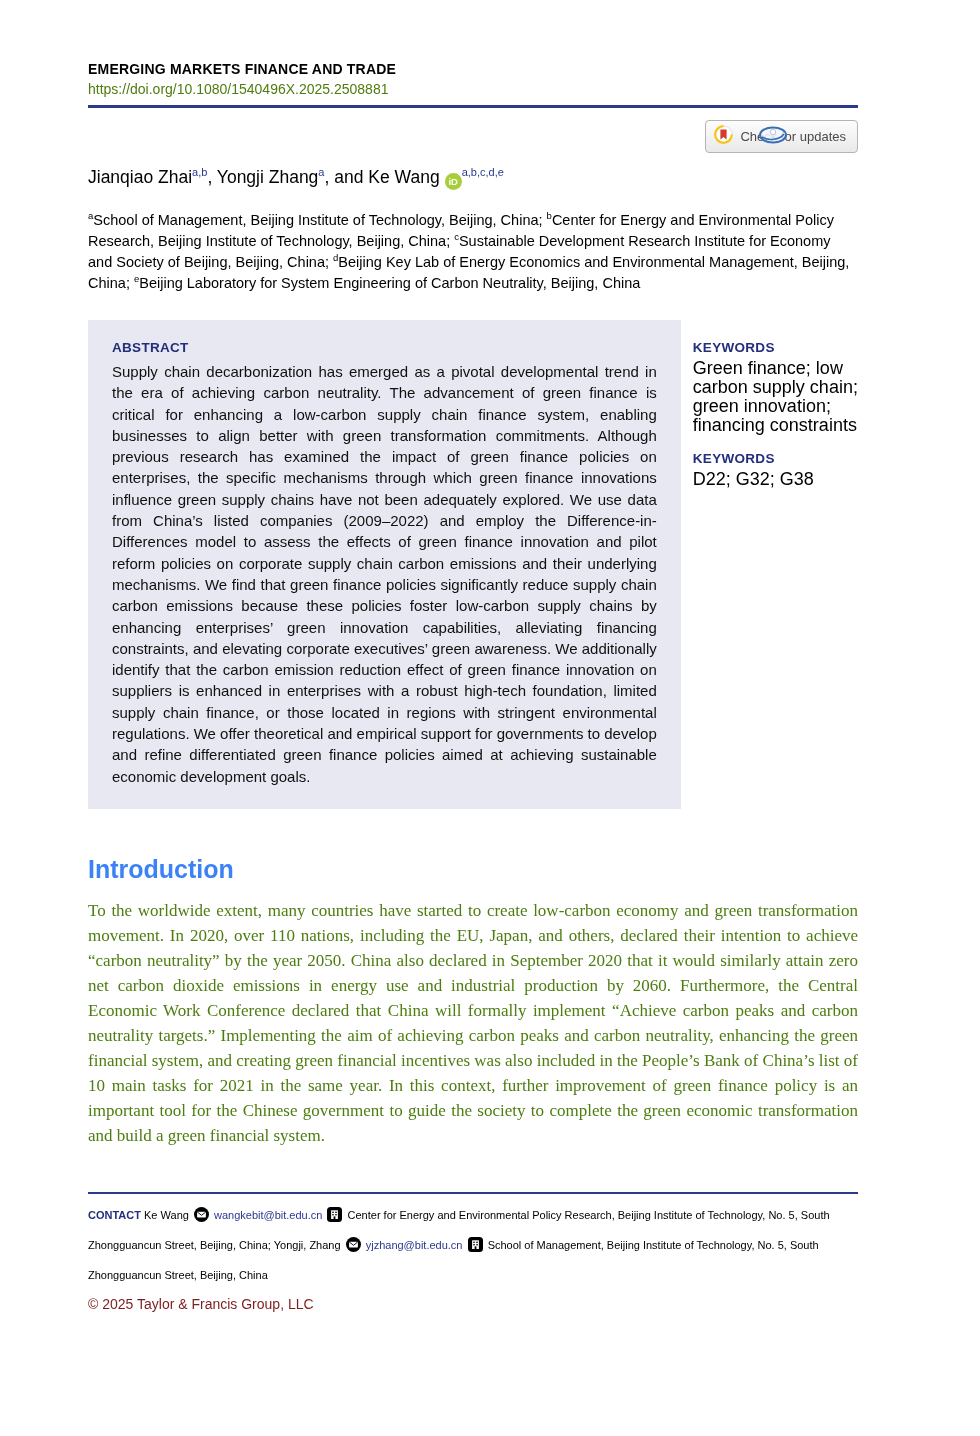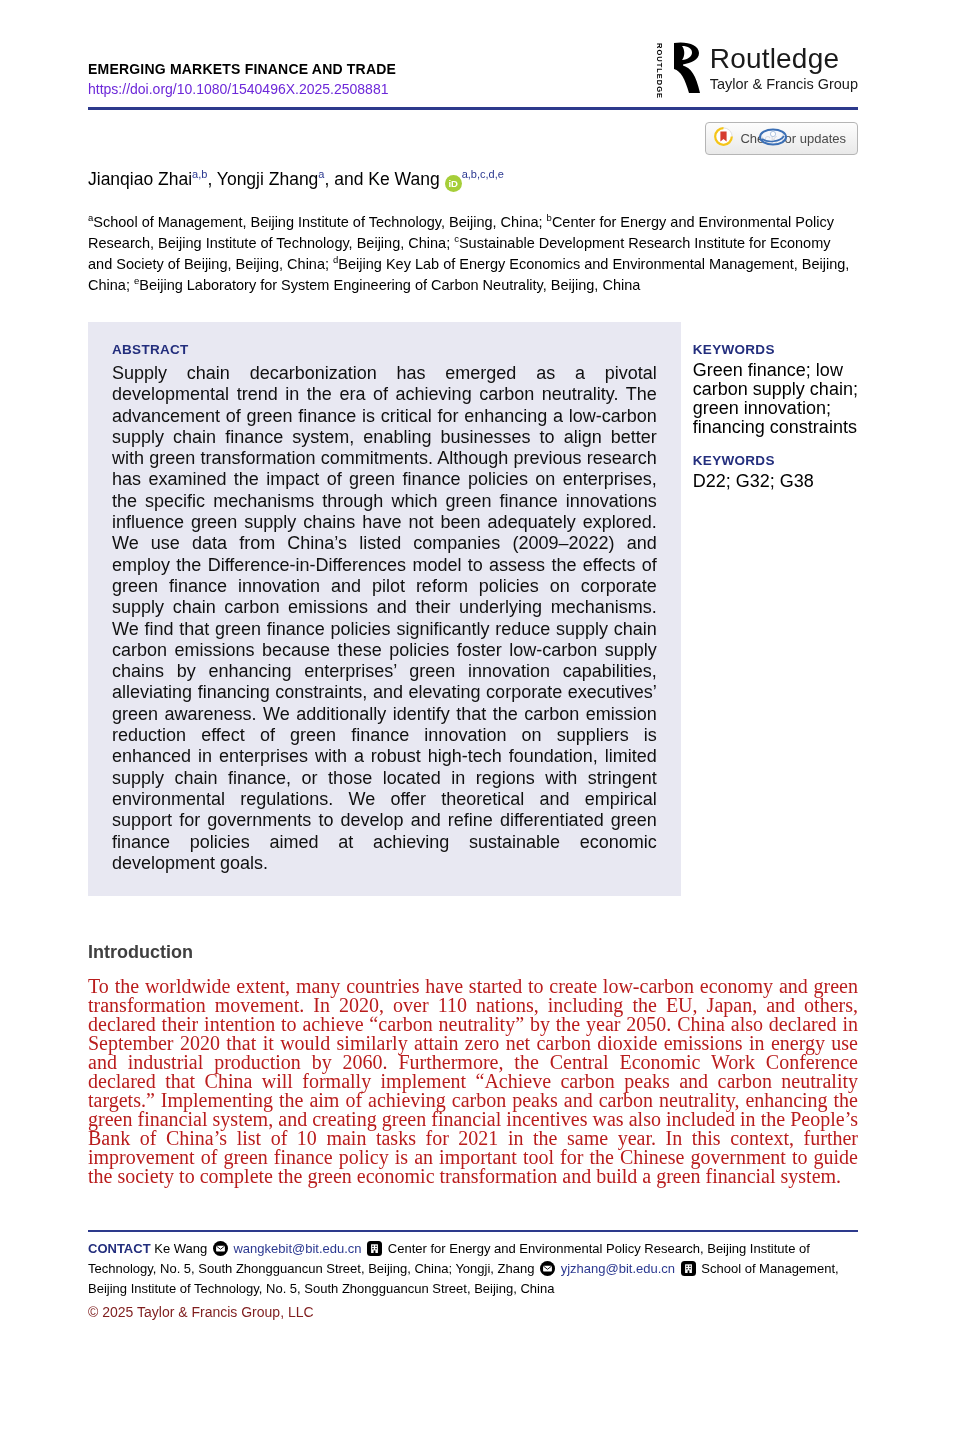--- a/index.html
+++ b/index.html
@@ -5,21 +5,21 @@
   * { margin:0; padding:0; box-sizing:border-box; }
   html,body { background:#ffffff; }
   body { font-family:"Liberation Sans", sans-serif; color:#111; }
   .page { position:relative; width:880px; height:1436px; margin:11px auto; background:#fff; overflow:hidden; }
   .content { padding:0 72px 0 38px; }
 
   
   .header-row { display:flex; justify-content:space-between; align-items:flex-start; padding-top:30px; }
   .journal-block { padding-top:20px; }
   .journal-name { font-size:14px; font-weight:700; letter-spacing:.2px; color:#000; }
-  .journal-doi { font-size:14px; margin-top:4px; color:#6d28d9; }
+  .journal-doi { font-size:14px; margin-top:4px; color:#4d7c0f; }
   .logo { display:flex; align-items:flex-start; gap:8px; }
   .logo-vertical { writing-mode:vertical-rl; text-orientation:sideways; font-size:7.5px; font-weight:700; letter-spacing:1px; color:#000; height:52px; margin-top:2px; }
   .logo-mark { display:block; }
   .logo-text { padding-top:2px; }
   .logo-brand { font-size:28px; color:#1a1a1a; letter-spacing:.2px; }
   .logo-group { font-size:14.5px; color:#1a1a1a; margin-top:1px; }
   .header-rule { height:3px; background:#2d3a8c; margin-top:8px; }
 
   
   .badge-row { display:flex; justify-content:flex-end; margin-top:12px; }
@@ -34,58 +34,47 @@
   .author-sup { font-size:11px; color:#2b3890; vertical-align:super; line-height:0; }
   .orcid { display:inline-block; width:17px; height:17px; border-radius:50%; background:#a6ce39; color:#fff;
       font-size:9.5px; font-weight:700; text-align:center; line-height:17px; vertical-align:-2px; margin-left:5px; }
   .affiliations { margin-top:20px; font-size:14.5px; line-height:21px; color:#000; }
   .affil-sup { font-size:9.5px; vertical-align:super; line-height:0; }
 
   
   .abstract-section { display:flex; margin-top:26px; gap:12px; }
   .abstract-box { width:668px; background:#e8e8f2; padding:20px 24px 22px 24px; }
   .label-navy { font-size:13.5px; font-weight:700; color:#232e7d; letter-spacing:.3px; }
-  .abstract-text { margin-top:6px; font-size:18px; line-height:21.3px; text-align:justify; color:#101010; }
+  .abstract-text { margin-top:6px; font-size:15px; line-height:21.3px; text-align:justify; color:#101010; }
   .keywords-col { width:188px; padding-top:20px; }
   .keywords-text { margin-top:4px; font-size:18px; line-height:19px; color:#000; }
   .jel-block { margin-top:16px; }
 
   
-  .intro-heading { margin-top:46px; font-size:18px; font-weight:700; color:#404040; }
-  .intro-text { margin-top:14px; font-family:"Liberation Serif", serif; font-size:20px; line-height:19px; text-align:justify; color:#b91c1c; }
+  .intro-heading { margin-top:46px; font-size:25px; font-weight:700; color:#3b82f6; }
+  .intro-text { margin-top:14px; font-family:"Liberation Serif", serif; font-size:17px; line-height:25px; text-align:justify; color:#4d7c0f; }
 
   
   .footer-rule { height:2px; background:#2d3a8c; margin-top:44px; }
-  .contact-line { margin-top:8px; font-size:13px; line-height:17px; color:#000; }
+  .contact-line { margin-top:8px; font-size:11px; line-height:27px; color:#000; }
   .contact-label { font-weight:700; color:#232e7d; }
   .contact-email { color:#2b3890; text-decoration:none; }
   .inline-icon { display:inline-block; vertical-align:-3px; margin:0 2px; }
   .copyright { margin-top:7px; font-size:14px; color:#7f1d1d; }
 </style>
 </head>
 <body>
 
 <div class="page">
   <div class="content">
 
     <div class="header-row">
       <div class="journal-block">
         <div class="journal-name">EMERGING MARKETS FINANCE AND TRADE</div>
         <div class="journal-doi">https://doi.org/10.1080/1540496X.2025.2508881</div>
-      </div>
-      <div class="logo">
-        <div class="logo-vertical">ROUTLEDGE</div>
-        <span class="logo-mark"><svg width="30" height="54" viewBox="0 0 30 54">
-              <path d="M2 2 C15 0 27 4 27 12 C27 19 19 22 11 23.5 L11 24.5 C19 27 24 34 28 52 L17 52 C13 38 9 30 2 28 Z" fill="#000"></path>
-              <path d="M10 5 C16 5 20 7.5 20 11.5 C20 15.5 16 18.5 10 19 C13 15 13 9 10 5 Z" fill="#fff"></path>
-            </svg></span>
-        <div class="logo-text">
-          <div class="logo-brand">Routledge</div>
-          <div class="logo-group">Taylor &amp; Francis Group</div>
-        </div>
       </div>
     </div>
     <div class="header-rule"></div>
 
     <div class="badge-row">
       <div class="check-badge">
         <span><svg width="19" height="19" viewBox="0 0 19 19">
               <circle cx="9.5" cy="9.5" r="8.6" fill="#fff" stroke="#d9d9d9" stroke-width="0.8"></circle>
               <path d="M9.5 1.2 A8.3 8.3 0 1 0 17.8 9.5" fill="none" stroke="#f5c518" stroke-width="2.2"></path>
               <path d="M6.4 4.4 h6.2 v10.2 l-3.1 -2.7 -3.1 2.7 z" fill="#d63b2f"></path>

